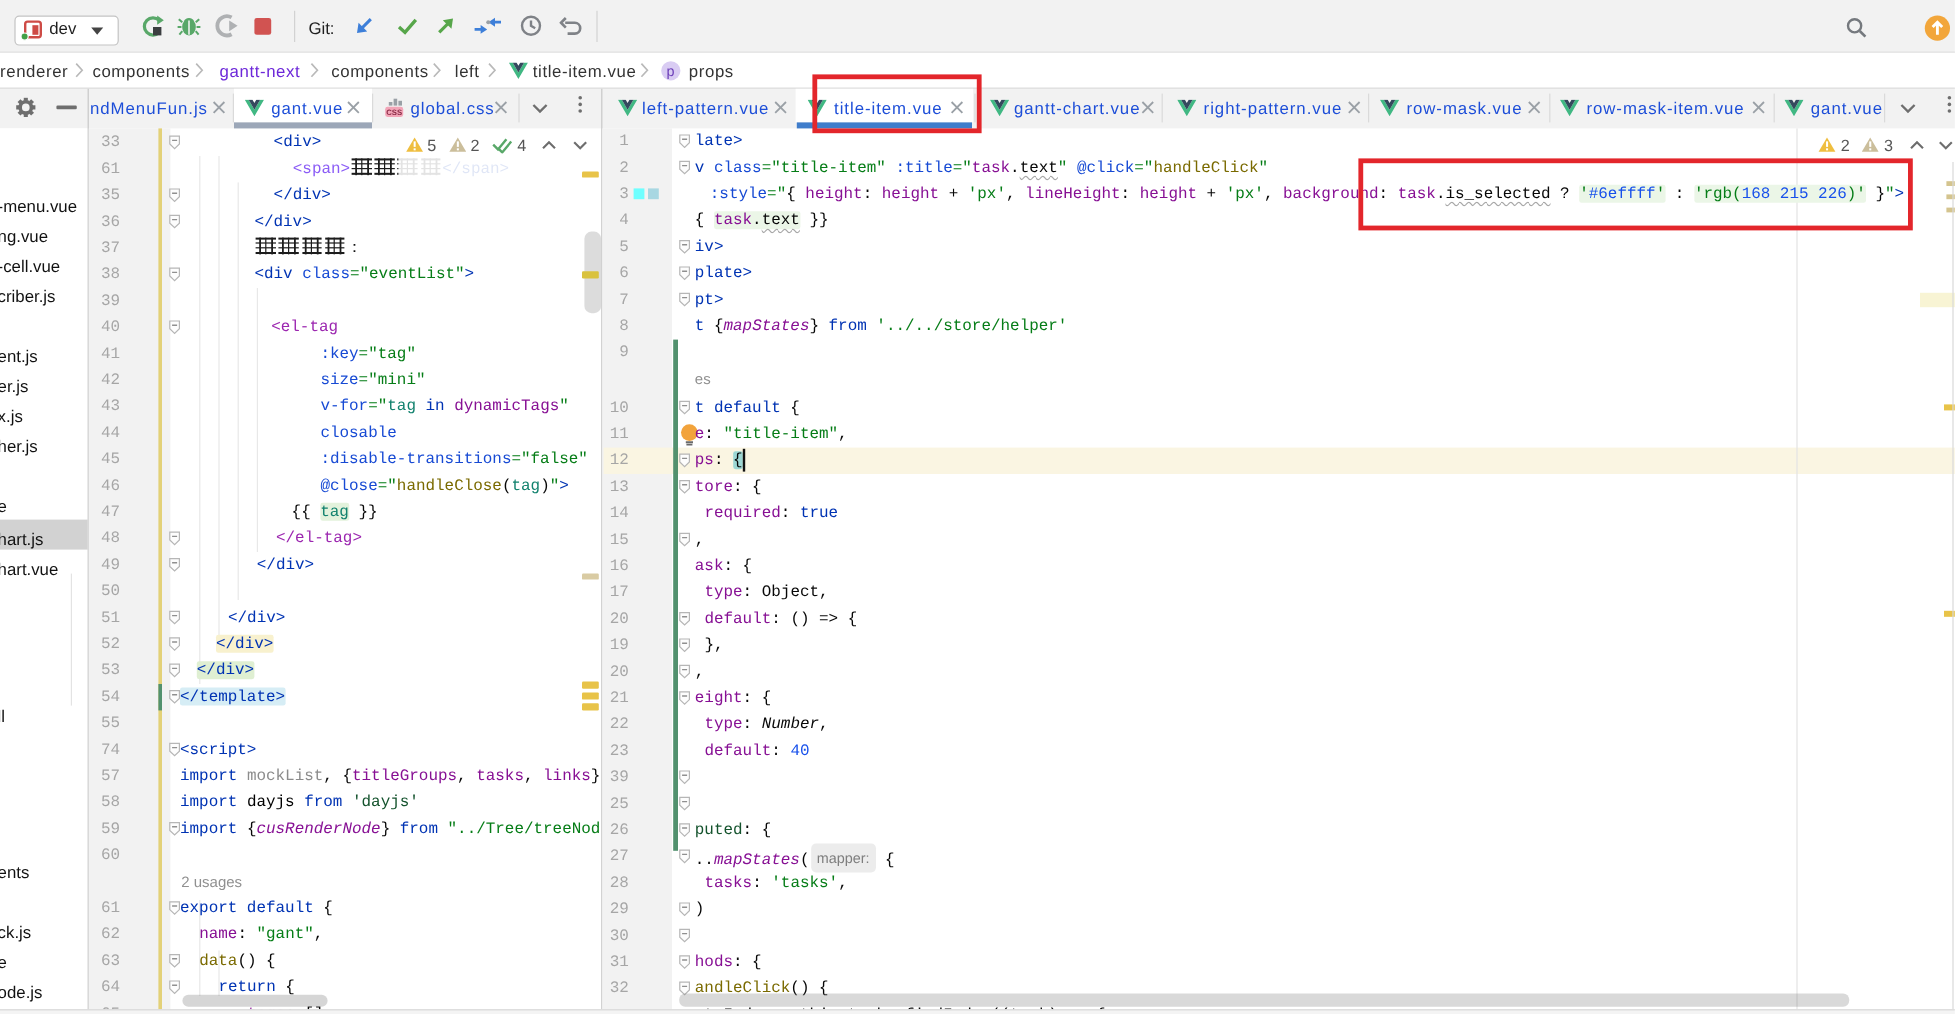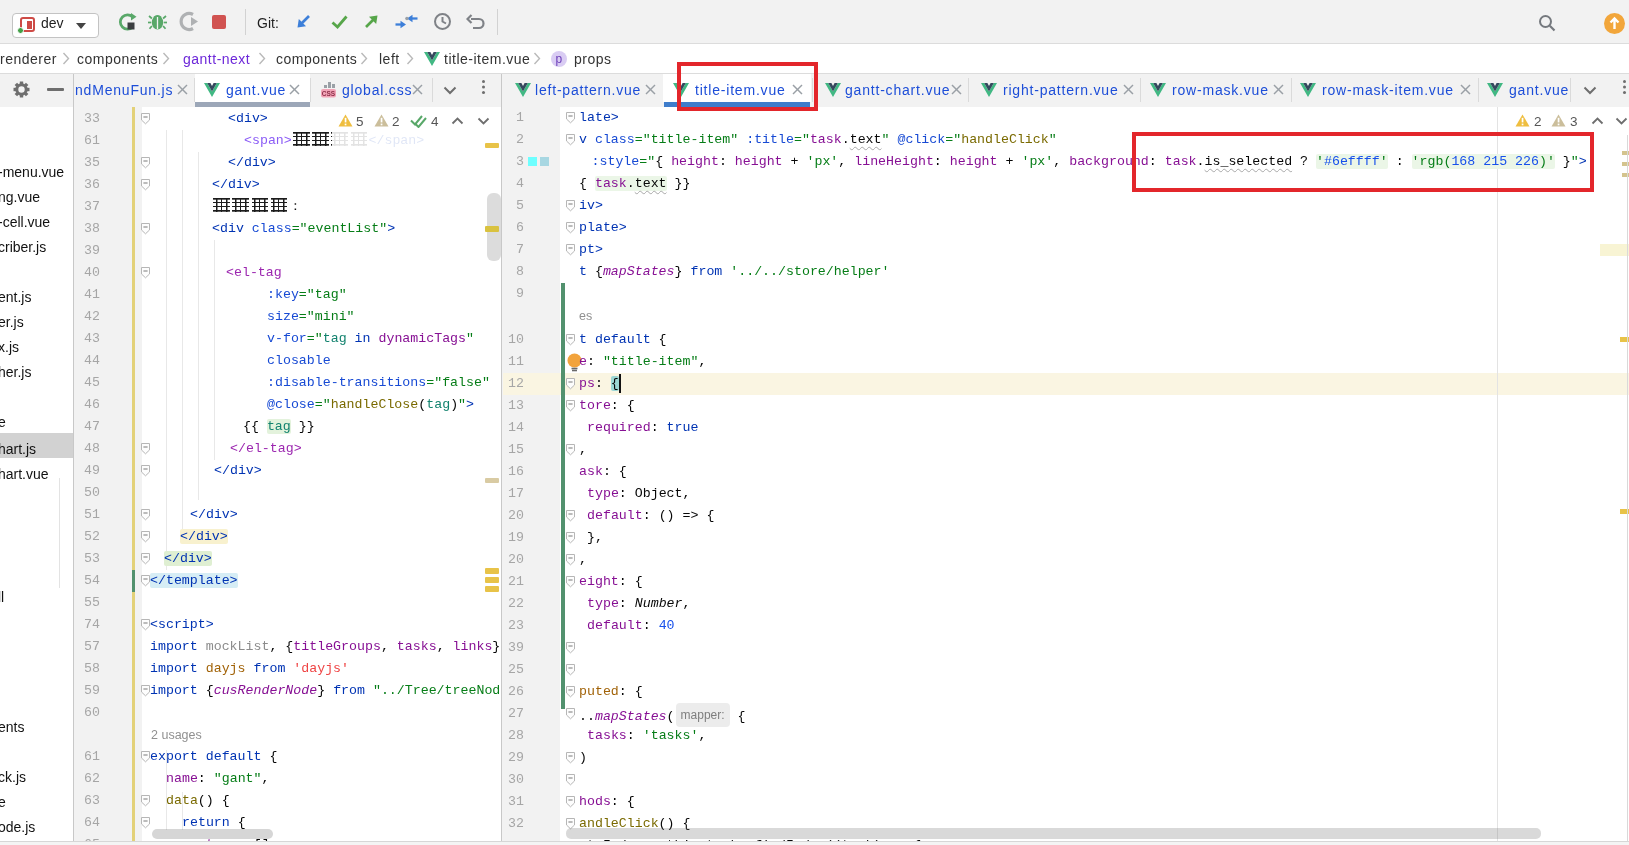--- a/index.html
+++ b/index.html
@@ -407,21 +407,21 @@
 <div class="abs mono" style="left:125px;top:286.6px"><span style="color:#174AD4">@close</span><span style="color:#067D17">="</span><span style="color:#7A6A00">handleClose</span><span style="color:#070707">(</span><span style="color:#12826E">tag</span><span style="color:#070707">)</span><span style="color:#067D17">"</span><span style="color:#0033B3">&gt;</span></div>
 <div class="abs mono" style="left:101px;top:308.6px"><span style="color:#070707">{{ </span><span style="color:#12826E;background:#E3F2DC;border-radius:2px">tag</span><span style="color:#070707"> }}</span></div>
 <div class="abs mono" style="left:88px;top:330.6px"><span style="color:#9C27B0">&lt;/el-tag&gt;</span></div>
 <div class="abs mono" style="left:72px;top:352.6px"><span style="color:#0033B3">&lt;/div&gt;</span></div>
 <div class="abs mono" style="left:48px;top:396.6px"><span style="color:#0033B3">&lt;/div&gt;</span></div>
 <div class="abs mono" style="left:38px;top:418.6px"><span style="color:#0033B3;background:#F8F1CE;border-radius:2px">&lt;/div&gt;</span></div>
 <div class="abs mono" style="left:22px;top:440.6px"><span style="color:#0033B3;background:#DFEFD2;border-radius:2px">&lt;/div&gt;</span></div>
 <div class="abs mono" style="left:8px;top:462.6px"><span style="color:#0033B3;background:#D6EDF5;border-radius:2px">&lt;/template&gt;</span></div>
 <div class="abs mono" style="left:8px;top:506.6px"><span style="color:#0033B3">&lt;script&gt;</span></div>
 <div class="abs mono" style="left:8px;top:528.6px"><span style="color:#0033B3">import </span><span style="color:#8C8C8C">mockList</span><span style="color:#070707">, {</span><span style="color:#871094">titleGroups</span><span style="color:#070707">, </span><span style="color:#871094">tasks</span><span style="color:#070707">, </span><span style="color:#871094">links</span><span style="color:#070707">}</span></div>
-<div class="abs mono" style="left:8px;top:550.6px"><span style="color:#0033B3">import </span><span style="color:#a16207">dayjs </span><span style="color:#0033B3">from </span><span style="color:#ef4444">'dayjs'</span></div>
+<div class="abs mono" style="left:8px;top:550.6px"><span style="color:#0033B3">import </span><span style="color:#000000">dayjs </span><span style="color:#0033B3">from </span><span style="color:#14532d">'dayjs'</span></div>
 <div class="abs mono" style="left:8px;top:572.6px"><span style="color:#0033B3">import </span><span style="color:#070707">{</span><span style="color:#871094;font-style:italic">cusRenderNode</span><span style="color:#070707">} </span><span style="color:#0033B3">from </span><span style="color:#067D17">"../Tree/treeNode2d"</span></div>
 <div class="abs" style="left:9px;top:620.6px;font-size:12.5px;color:#909090">2 usages</div>
 <div class="abs mono" style="left:8px;top:638.6px"><span style="color:#0033B3">export default </span><span style="color:#070707">{</span></div>
 <div class="abs mono" style="left:24px;top:660.6px"><span style="color:#871094">name</span><span style="color:#070707">: </span><span style="color:#067D17">"gant"</span><span style="color:#070707">,</span></div>
 <div class="abs mono" style="left:24px;top:682.6px"><span style="color:#7A6A00">data</span><span style="color:#070707">() {</span></div>
 <div class="abs mono" style="left:40px;top:704.6px"><span style="color:#0033B3">return </span><span style="color:#070707">{</span></div>
 <div class="abs mono" style="left:64px;top:726.6px"><span style="color:#871094">tags</span><span style="color:#070707">: []</span></div>
 </div>
 <div class="abs" style="left:332px;top:108px;width:167px;height:43px;background:rgba(255,255,255,0.88)"></div>
 <svg class="abs" style="left:338px;top:114px" width="15" height="13" viewBox="0 0 15 13">
@@ -602,21 +602,21 @@
 <div class="abs mono" style="left:22px;top:309.8px"><span style="color:#871094">required</span><span style="color:#070707">: </span><span style="color:#0033B3">true</span></div>
 <div class="abs mono" style="left:14px;top:331.8px"><span style="color:#070707">,</span></div>
 <div class="abs mono" style="left:14px;top:353.8px"><span style="color:#871094">ask</span><span style="color:#070707">: {</span></div>
 <div class="abs mono" style="left:22px;top:375.8px"><span style="color:#871094">type</span><span style="color:#070707">: Object,</span></div>
 <div class="abs mono" style="left:22px;top:397.8px"><span style="color:#871094">default</span><span style="color:#070707">: () =&gt; {</span></div>
 <div class="abs mono" style="left:22px;top:419.8px"><span style="color:#070707">},</span></div>
 <div class="abs mono" style="left:14px;top:441.8px"><span style="color:#070707">,</span></div>
 <div class="abs mono" style="left:14px;top:463.8px"><span style="color:#871094">eight</span><span style="color:#070707">: {</span></div>
 <div class="abs mono" style="left:22px;top:485.8px"><span style="color:#871094">type</span><span style="color:#070707">: </span><span style="color:#070707;font-style:italic">Number</span><span style="color:#070707">,</span></div>
 <div class="abs mono" style="left:22px;top:507.8px"><span style="color:#871094">default</span><span style="color:#070707">: </span><span style="color:#1750EB">40</span></div>
-<div class="abs mono" style="left:14px;top:573.8px"><span style="color:#a16207">puted</span><span style="color:#070707">: {</span></div>
+<div class="abs mono" style="left:14px;top:573.8px"><span style="color:#14532d">puted</span><span style="color:#070707">: {</span></div>
 <div class="abs mono" style="left:14px;top:595.8px"><span style="color:#070707">..</span><span style="color:#871094;font-style:italic">mapStates</span><span style="color:#070707">(</span><span style="display:inline-block;background:#ECECEC;border-radius:4px;color:#7E7E7E;font-family:'Liberation Sans';font-size:12px;padding:1px 5px;vertical-align:1px;margin-left:1px">mapper:</span><span style="color:#070707"> {</span></div>
 <div class="abs mono" style="left:22px;top:617.8px"><span style="color:#871094">tasks</span><span style="color:#070707">: </span><span style="color:#067D17">'tasks'</span><span style="color:#070707">,</span></div>
 <div class="abs mono" style="left:14px;top:639.8px"><span style="color:#070707">)</span></div>
 <div class="abs mono" style="left:14px;top:683.8px"><span style="color:#871094">hods</span><span style="color:#070707">: {</span></div>
 <div class="abs mono" style="left:14px;top:705.8px"><span style="color:#7A6A00">andleClick</span><span style="color:#070707">() {</span></div>
 <div class="abs mono" style="left:14px;top:727.8px"><span style="color:#070707">st Index = this.tasks.findIndex((task) =&gt; {</span></div>
 </div>
 <div class="abs" style="left:618.6px;top:374.3px;width:2px;height:19px;background:#111"></div>
 <div class="abs" style="left:1508px;top:109px;width:121px;height:26px;background:rgba(255,255,255,0.87)"></div>
 <svg class="abs" style="left:1515px;top:114px" width="15" height="13" viewBox="0 0 15 13">

